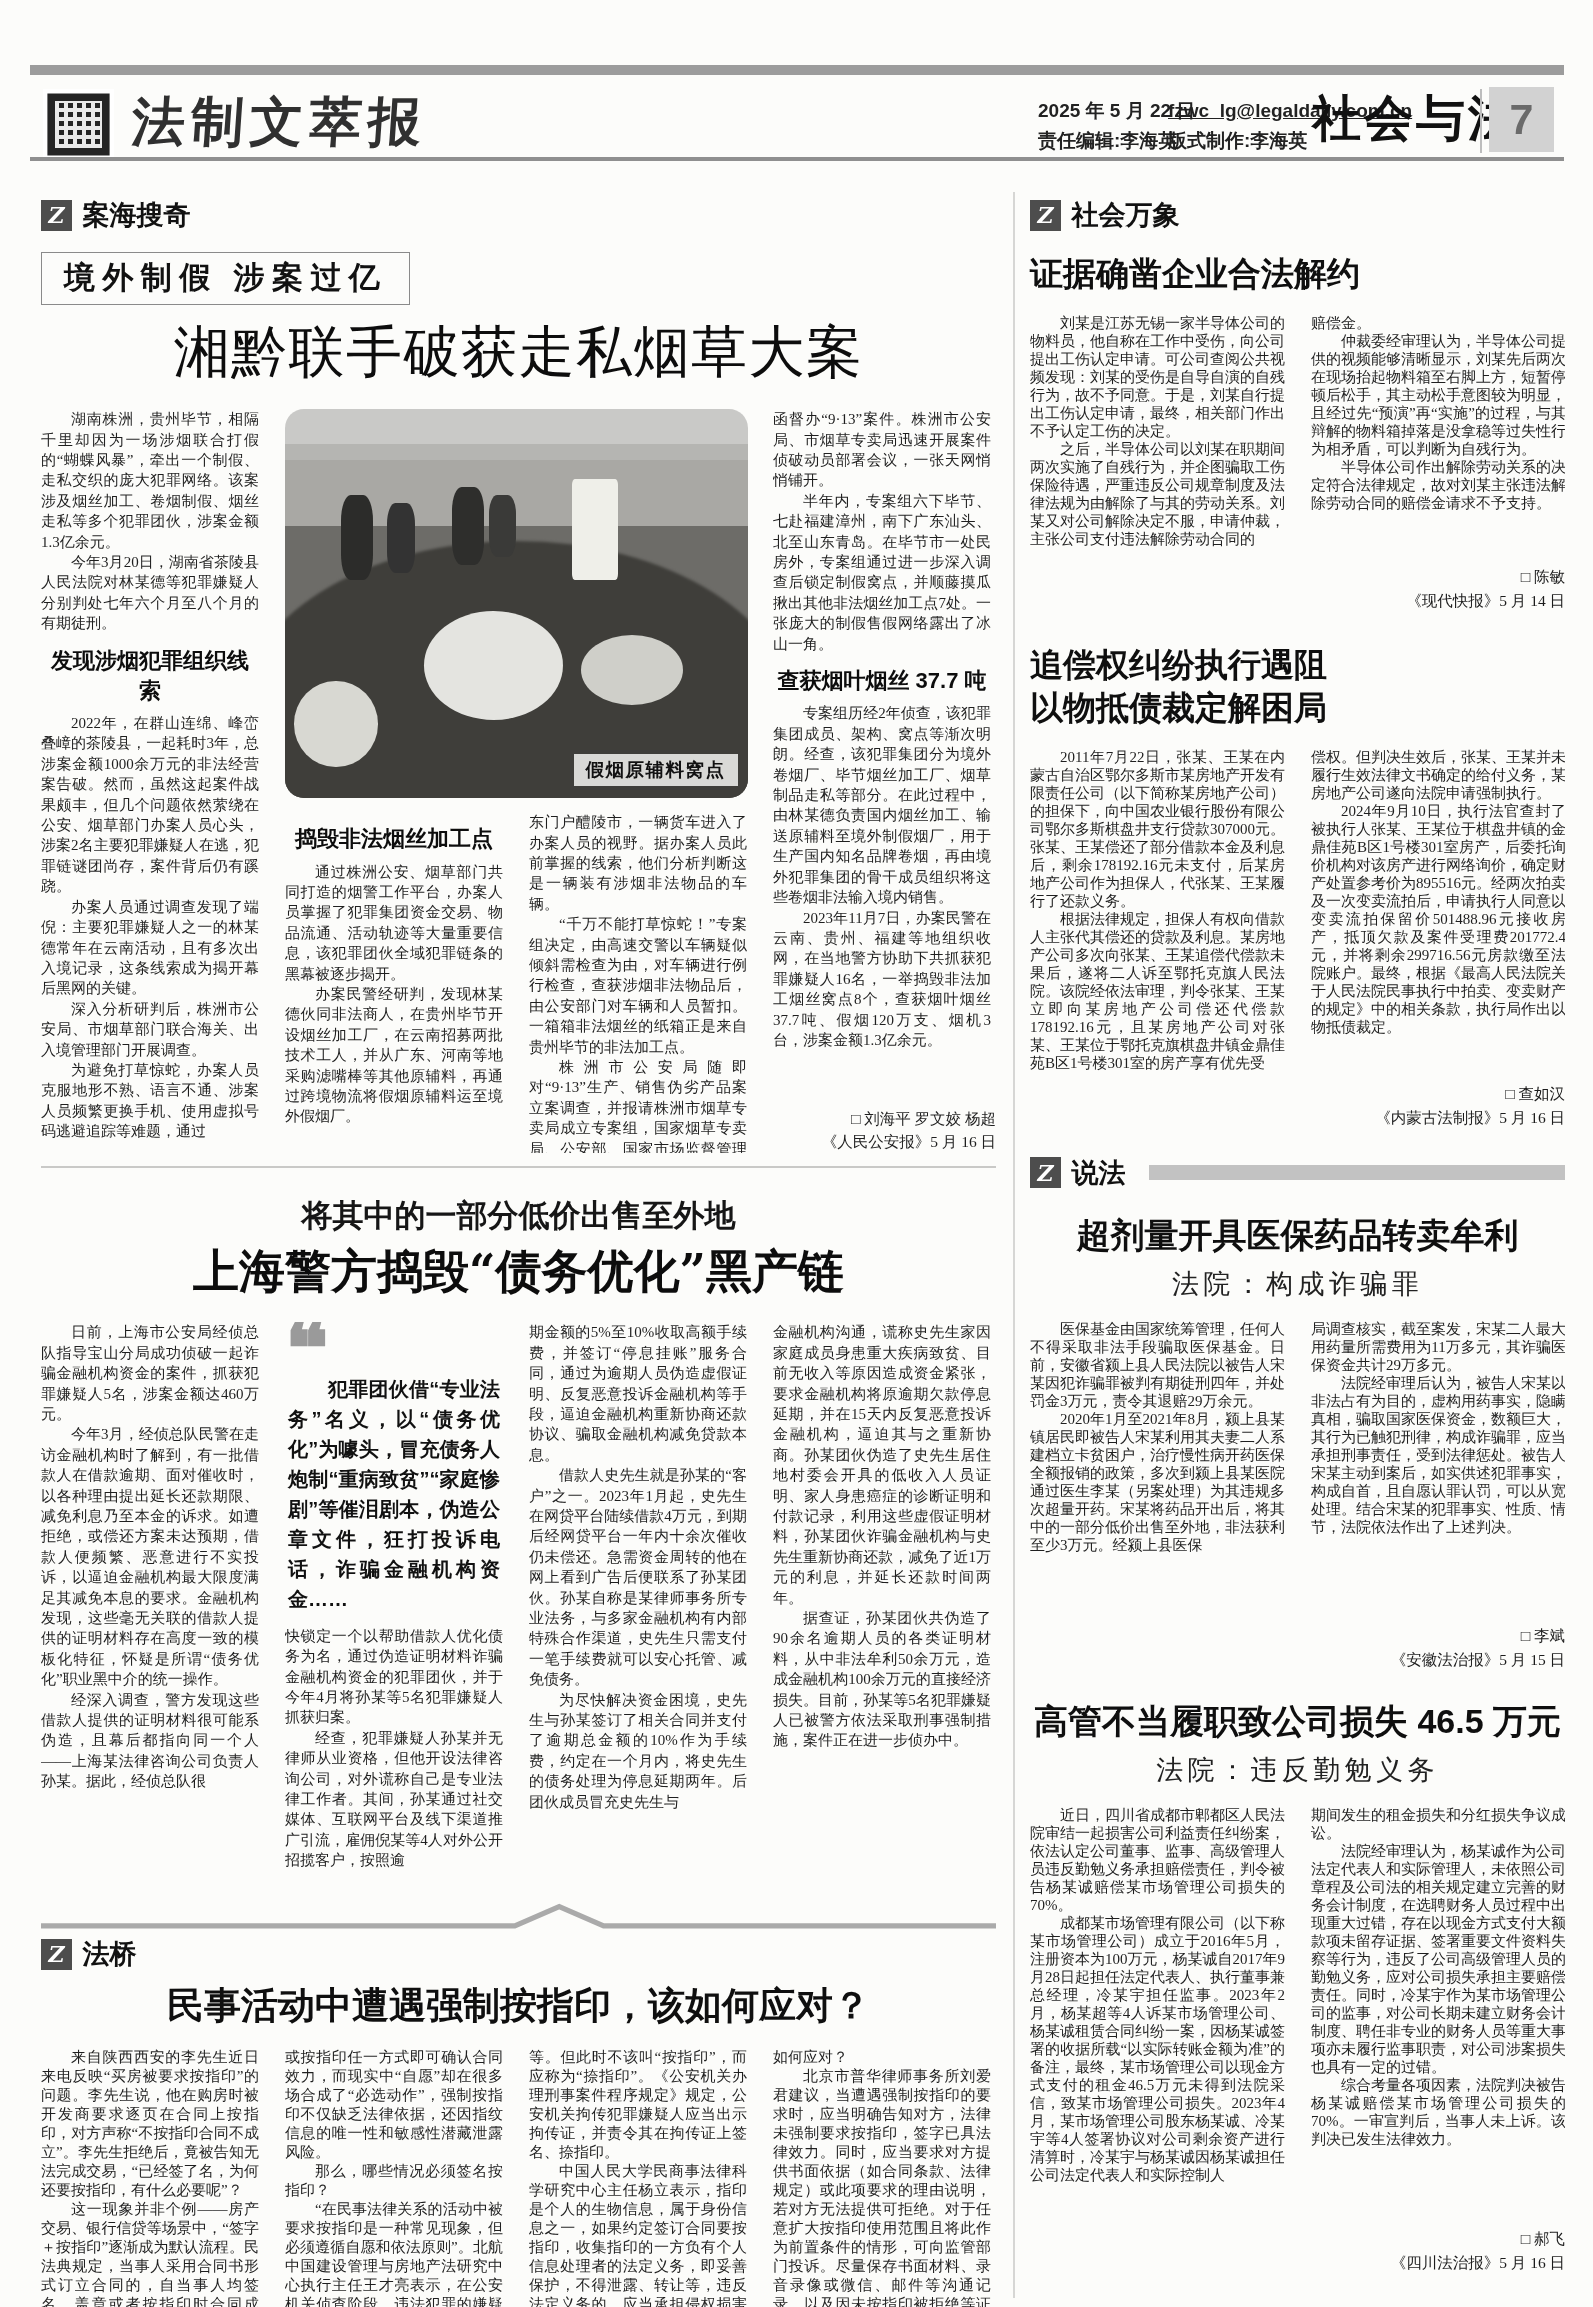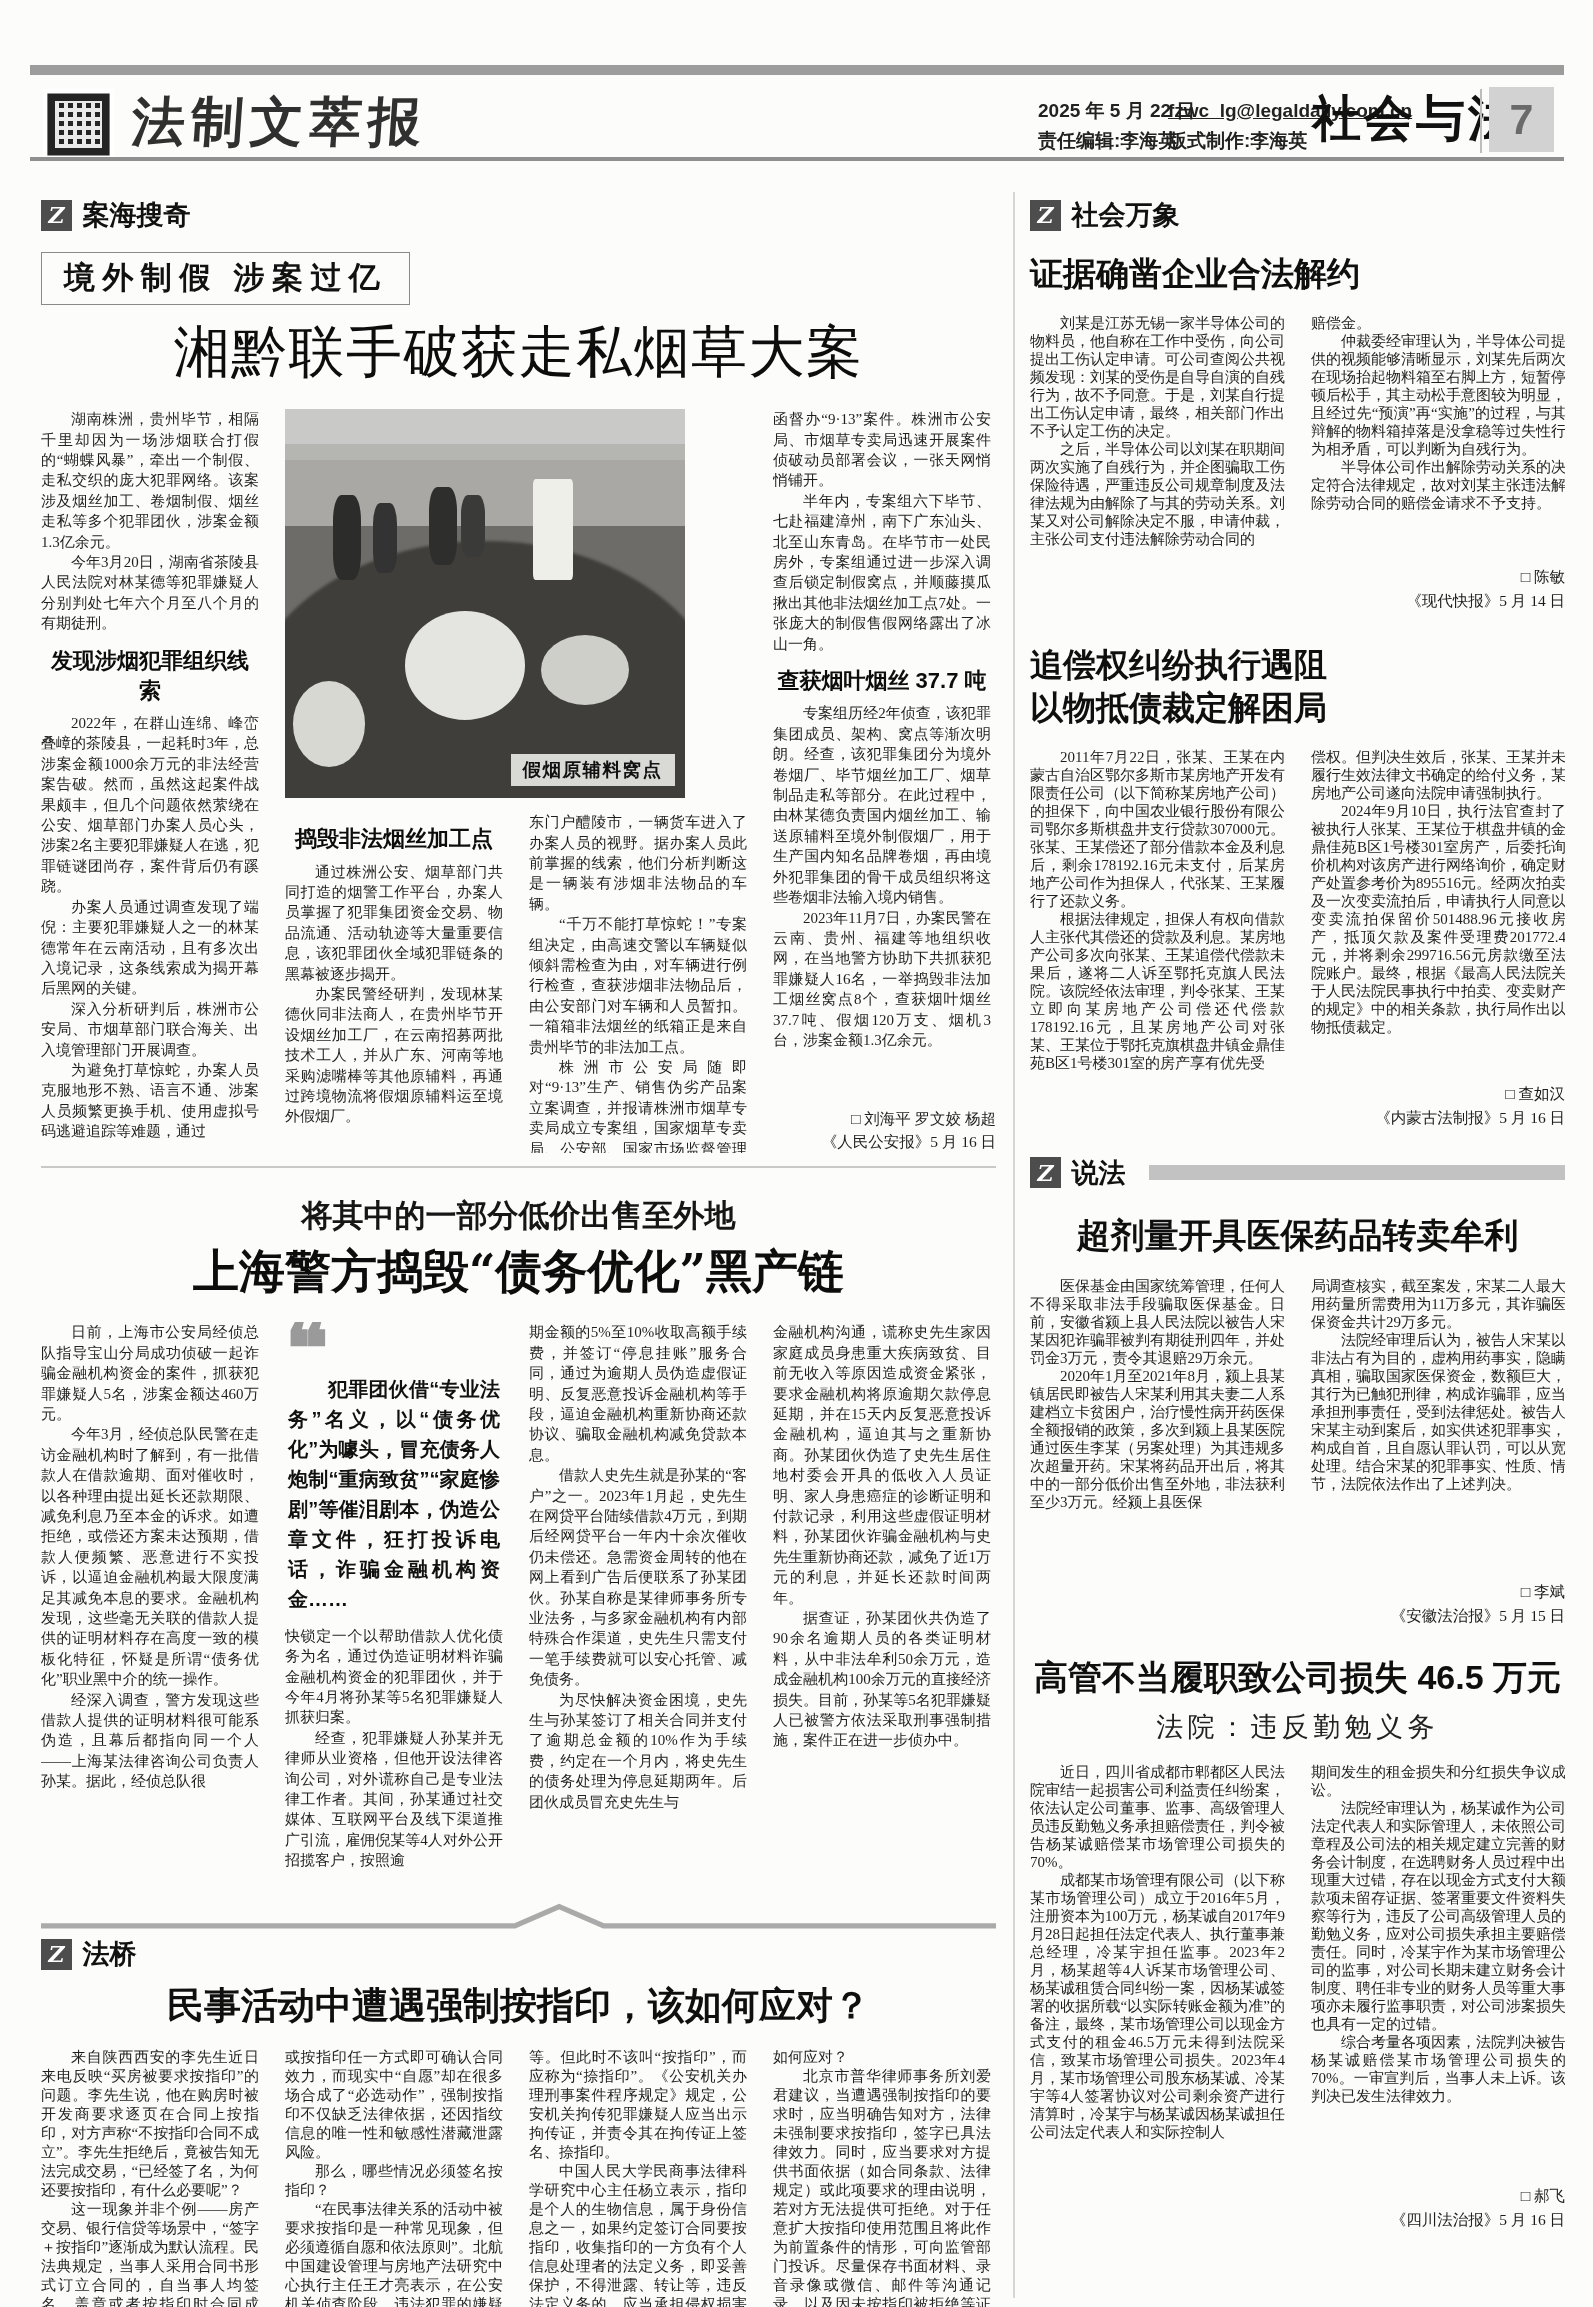--- a/index.html
+++ b/index.html
@@ -61,22 +61,22 @@
   .cont{text-indent:0;}
   .rcols .para,.rcols .cont{font-size:15px;line-height:18px;}
   .colsFq .para,.colsFq .cont{line-height:19px;}
   .subhead{font-family:"Liberation Sans",sans-serif;font-weight:bold;font-size:22px;text-align:center;
            margin:12px 0 7.4px;color:#0d0d0d;}
   .byline,.source{font-size:15.5px;line-height:23px;text-align:right;margin:0;color:#1f1f1f;}
   .bylineBlock{text-align:right;margin-top:7.4px;}
   .bylineBlock p{margin:0;font-size:15.5px;line-height:24px;}
   .byOverlay{position:absolute;right:0;bottom:0;width:218px;background:#fcfcfa;padding-top:3px;}
   
-  .photo{position:absolute;left:244px;top:0;width:400px;height:389px;overflow:hidden;background:
-     linear-gradient(180deg,#c9c9c7 0 9%,#b5b5b2 9% 13%,#a9a8a4 13% 30%,#6d6c68 30% 55%,#4e4d49 55% 100%);}
+  .photo{position:absolute;left:244px;top:0;width:463px;height:389px;overflow:hidden;background:
+     linear-gradient(180deg,#c9c9c7 0 9%,#b5b5b2 9% 13%,#a9a8a4 13% 30%,#6d6c68 30% 55%,#4e4d49 55% 100%); border-radius: 19px;}
   .photo .blob{position:absolute;border-radius:50%;}
   .photo .cap{position:absolute;right:10.4px;bottom:12px;background:#d9d9d6;color:#111;
       font-family:"Liberation Sans",sans-serif;font-weight:bold;font-size:18.5px;padding:3.7px 12px;letter-spacing:1.5px;}
   
   .hrule{height:1.5px;background:#c9c9c7;margin-top:13.3px;}
   .chev{margin-top:12px;}
   
   .pq{margin:4.4px 0 12px;}
   .pqmark{font-family:"DejaVu Serif",serif;font-size:81px;line-height:44px;color:#9a9a9a;font-weight:bold;height:47px;}
   .pqtext{font-family:"Liberation Sans",sans-serif;font-weight:bold;font-size:20px;line-height:30px;
@@ -283,20 +283,21 @@
     </div>
 
     <div class="slabel" style="margin-top:25px">
       <span class="zicon">Z</span>
       <span>说法</span>
       <span class="graybar"></span>
     </div>
 
     <div>
       <h3 class="ctitle">超剂量开具医保药品转卖牟利</h3>
+      <div class="csub">法院：构成诈骗罪</div>
       <div class="rcols" style="height:296px;margin-top:18px">
         <div class="rcol">
             <p class="para">医保基金由国家统筹管理，任何人不得采取非法手段骗取医保基金。日前，安徽省颍上县人民法院以被告人宋某因犯诈骗罪被判有期徒刑四年，并处罚金3万元，责令其退赔29万余元。</p>
             <p class="para">2020年1月至2021年8月，颍上县某镇居民即被告人宋某利用其夫妻二人系建档立卡贫困户，治疗慢性病开药医保全额报销的政策，多次到颍上县某医院通过医生李某（另案处理）为其违规多次超量开药。宋某将药品开出后，将其中的一部分低价出售至外地，非法获利至少3万元。经颍上县医保</p>
           </div>
         <div class="rcol">
             <p class="cont">局调查核实，截至案发，宋某二人最大用药量所需费用为11万多元，其诈骗医保资金共计29万多元。</p>
             <p class="para">法院经审理后认为，被告人宋某以非法占有为目的，虚构用药事实，隐瞒真相，骗取国家医保资金，数额巨大，其行为已触犯刑律，构成诈骗罪，应当承担刑事责任，受到法律惩处。被告人宋某主动到案后，如实供述犯罪事实，构成自首，且自愿认罪认罚，可以从宽处理。结合宋某的犯罪事实、性质、情节，法院依法作出了上述判决。</p>
           </div>
       </div>

